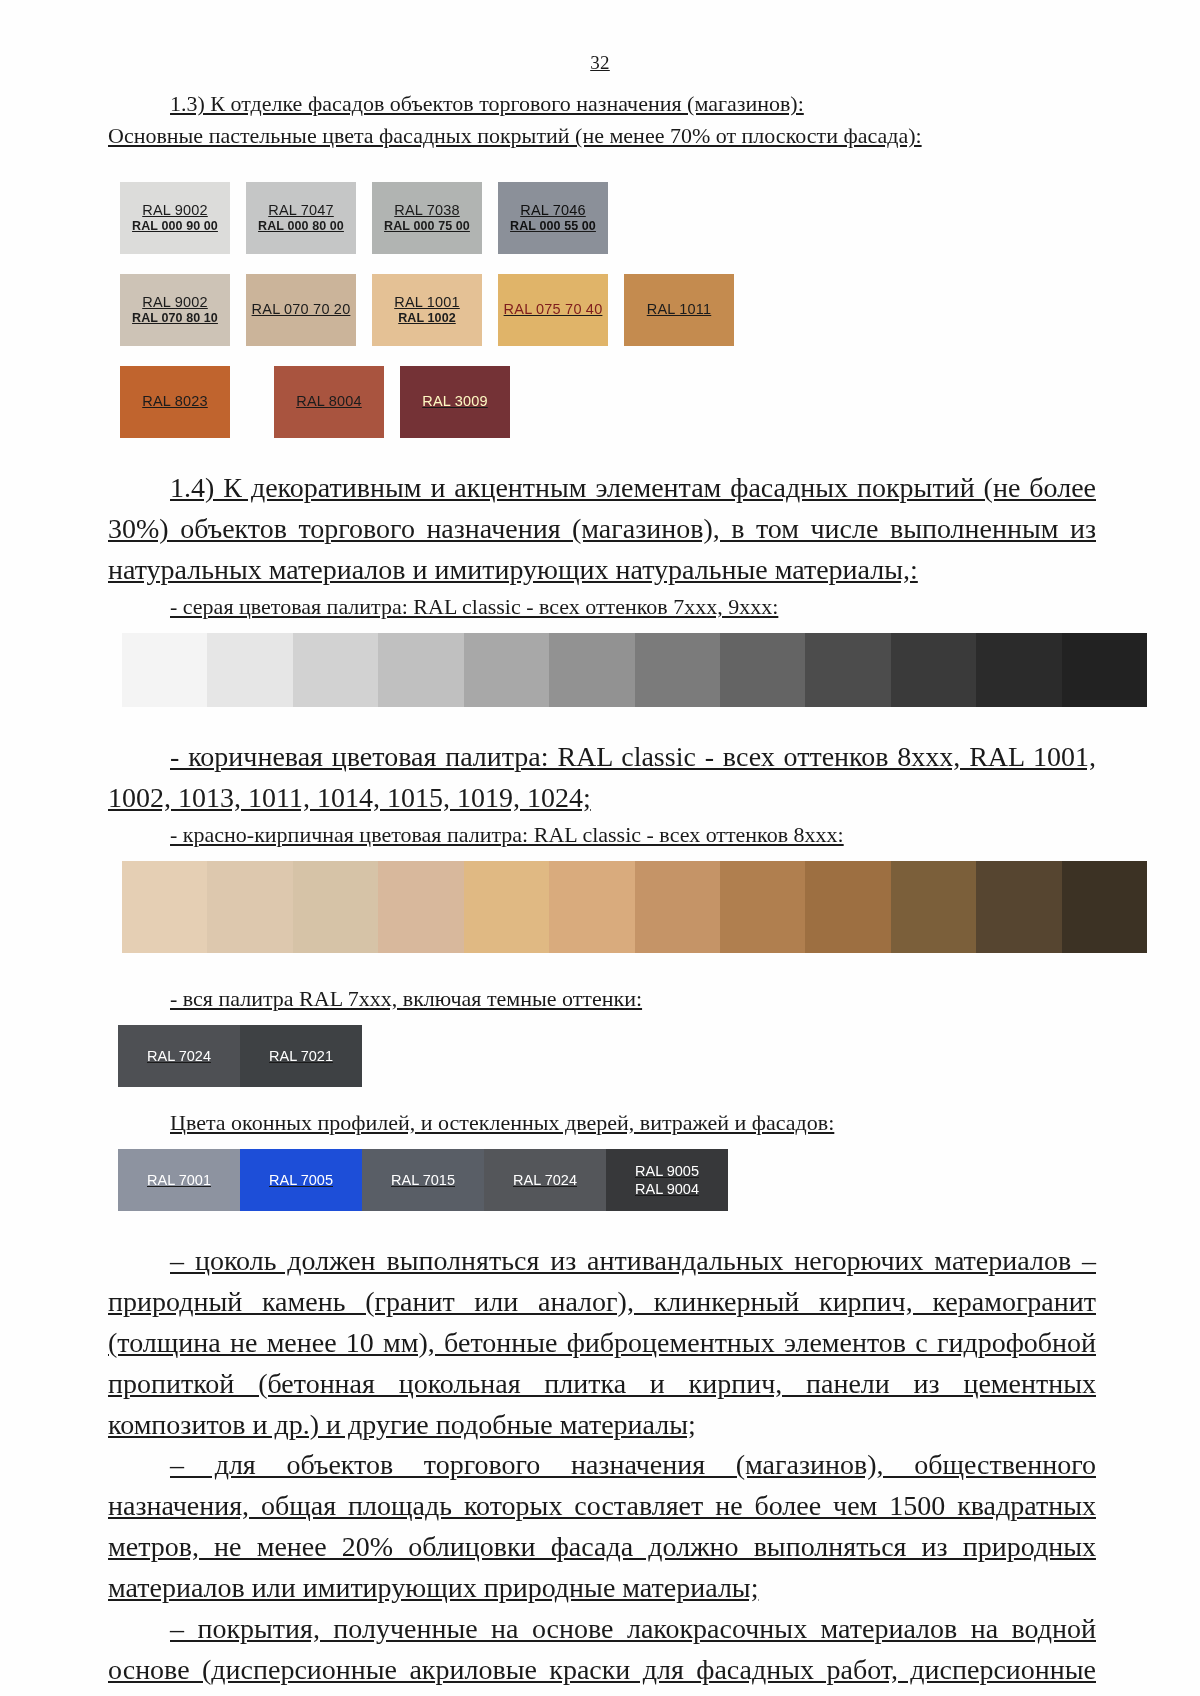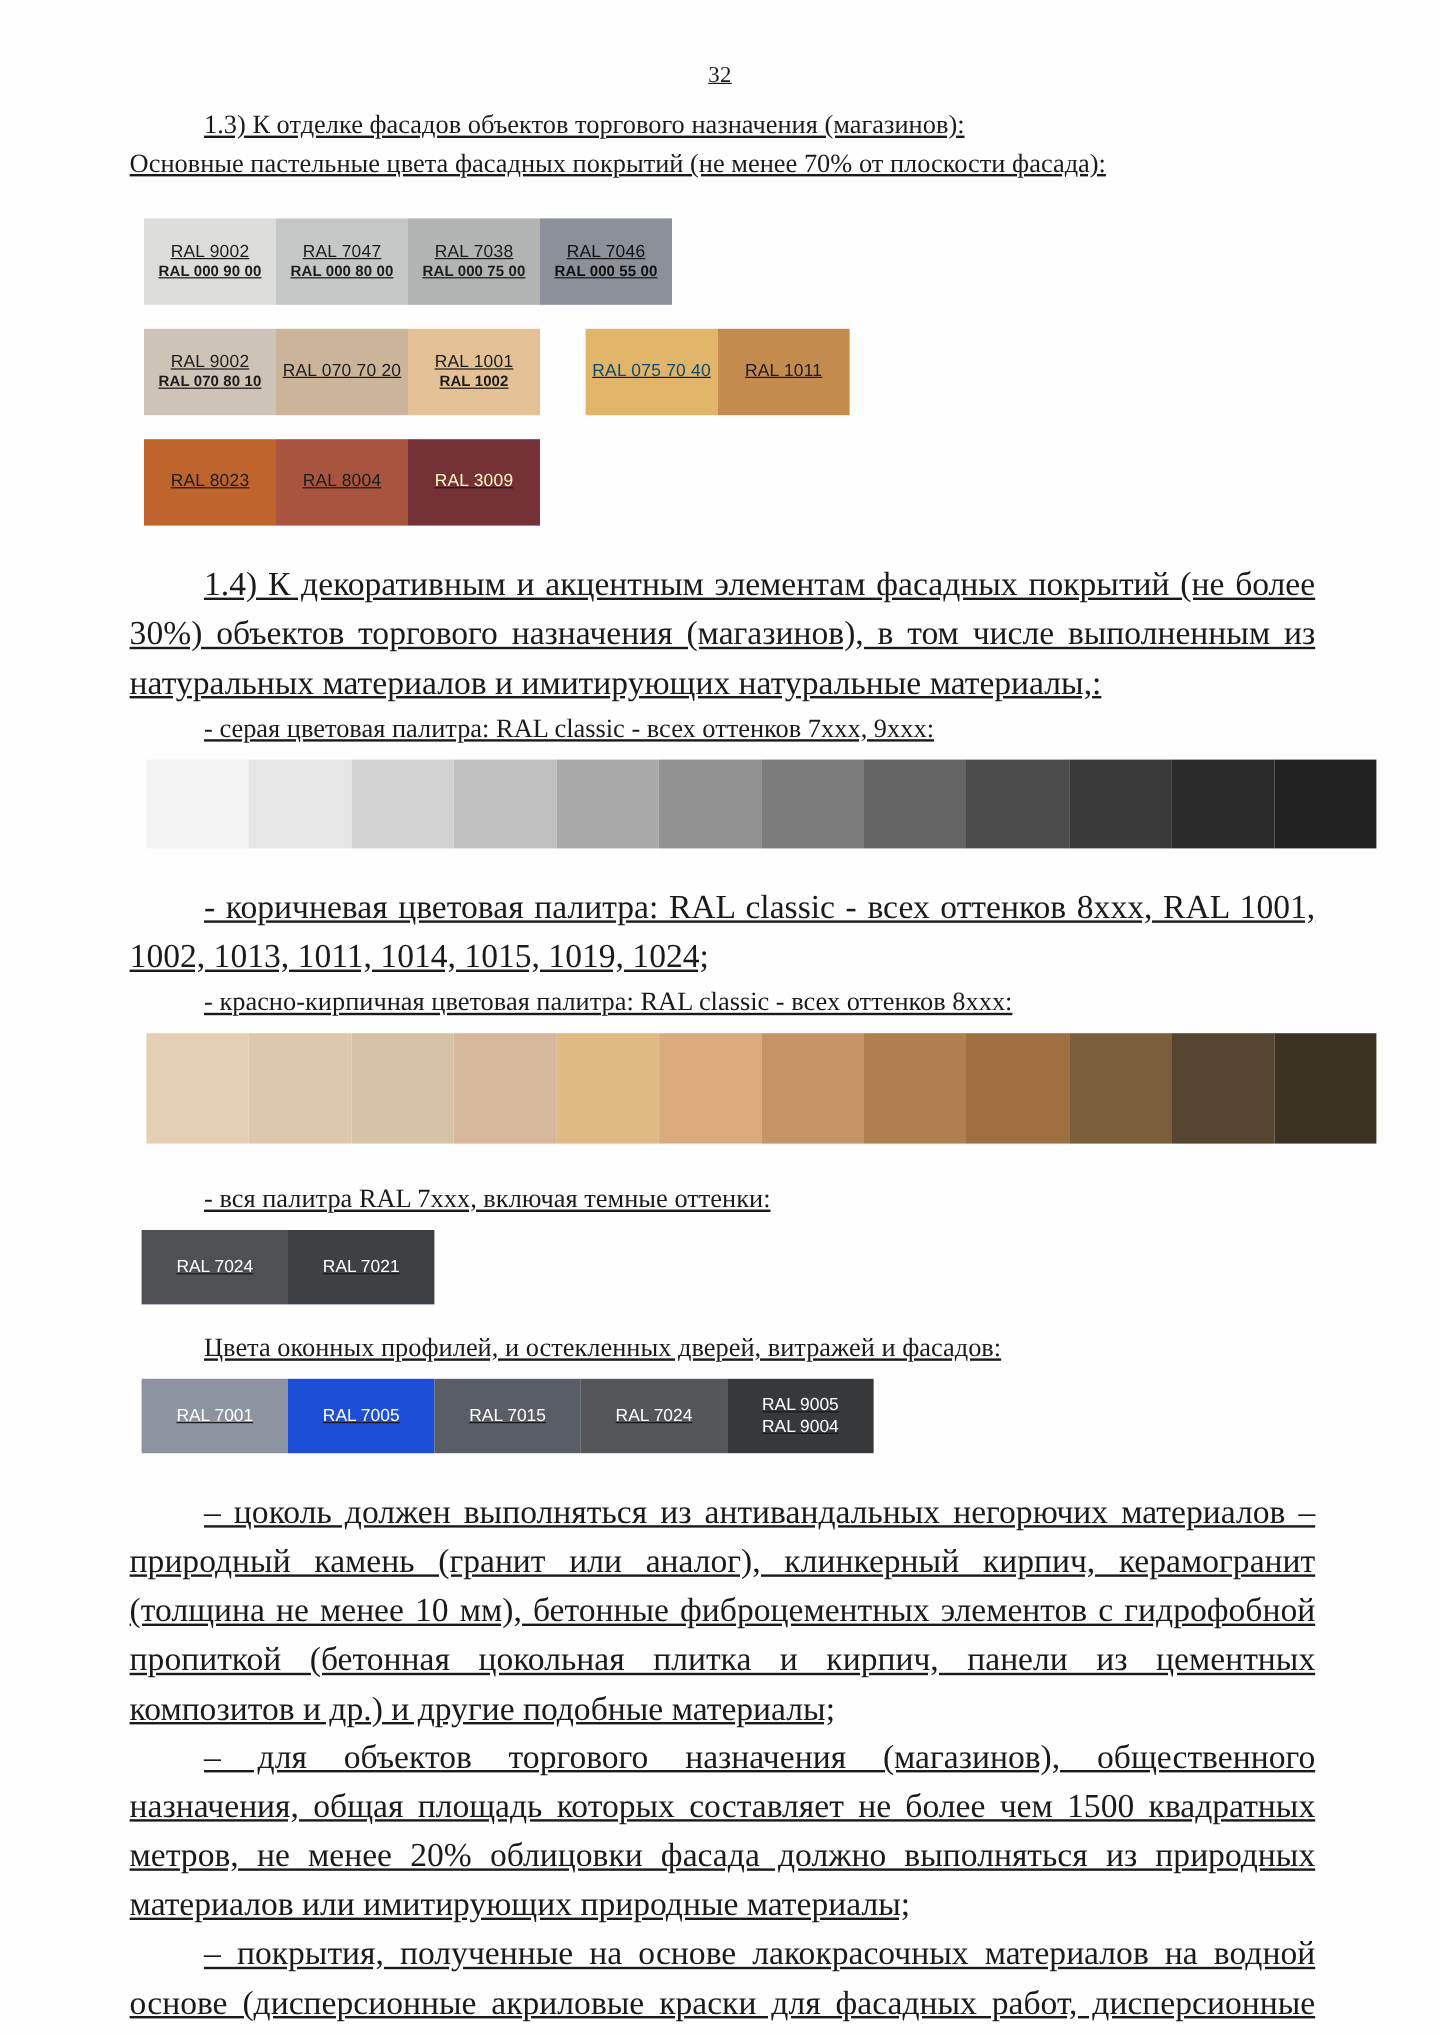--- a/index.html
+++ b/index.html
@@ -47,20 +47,21 @@
   .line.ind {
     padding-left: 62px;
   }
   .gap-sm { height: 10px; }
   .gap-md { height: 20px; }
   .gap-lg { height: 30px; }
 
   
   .swatch-row {
     display: flex;
+    gap: 16px;
     padding-left: 12px;
   }
   .swatch {
     width: 110px;
     height: 72px;
     display: flex;
     flex-direction: column;
     align-items: center;
     justify-content: center;
     font-family: "Liberation Sans", sans-serif;
@@ -150,33 +151,33 @@
           <div class="s1">RAL 9002</div>
           <div class="s2">RAL 070 80 10</div>
         </div>
         <div class="swatch" style="background: rgb(203, 180, 154); color: rgb(28, 28, 28);">
           <div class="s1">RAL 070 70 20</div>
         </div>
         <div class="swatch" style="background: rgb(228, 193, 149); color: rgb(28, 28, 28);">
           <div class="s1">RAL 1001</div>
           <div class="s2">RAL 1002</div>
         </div>
-        <div class="swatch" style="background: rgb(224, 180, 105); color: #0c4a6e; margin-left: 38px;">
+        <div class="swatch" style="background: rgb(224, 180, 105); color: #7f1d1d;">
           <div class="s1">RAL 075 70 40</div>
         </div>
         <div class="swatch" style="background: rgb(196, 139, 79); color: rgb(28, 28, 28);">
           <div class="s1">RAL 1011</div>
         </div>
       </div>
     <div class="gap-md"></div>
     <div class="swatch-row" id="row3">
         <div class="swatch" style="background: rgb(192, 100, 46); color: rgb(28, 28, 28);">
           <div class="s1">RAL 8023</div>
         </div>
-        <div class="swatch" style="background: rgb(169, 84, 63); color: rgb(28, 28, 28);">
+        <div class="swatch" style="background: rgb(169, 84, 63); color: rgb(28, 28, 28); margin-left: 28px;">
           <div class="s1">RAL 8004</div>
         </div>
         <div class="swatch" style="background: rgb(116, 50, 54); color: #fef9c3;">
           <div class="s1">RAL 3009</div>
         </div>
       </div>
 
     <div class="gap-lg"></div>
 
     <p class="para indent">1.4) К декоративным и акцентным элементам фасадных покрытий (не более 30%) объектов торгового назначения (магазинов), в том числе выполненным из натуральных материалов и имитирующих натуральные материалы,:</p>

